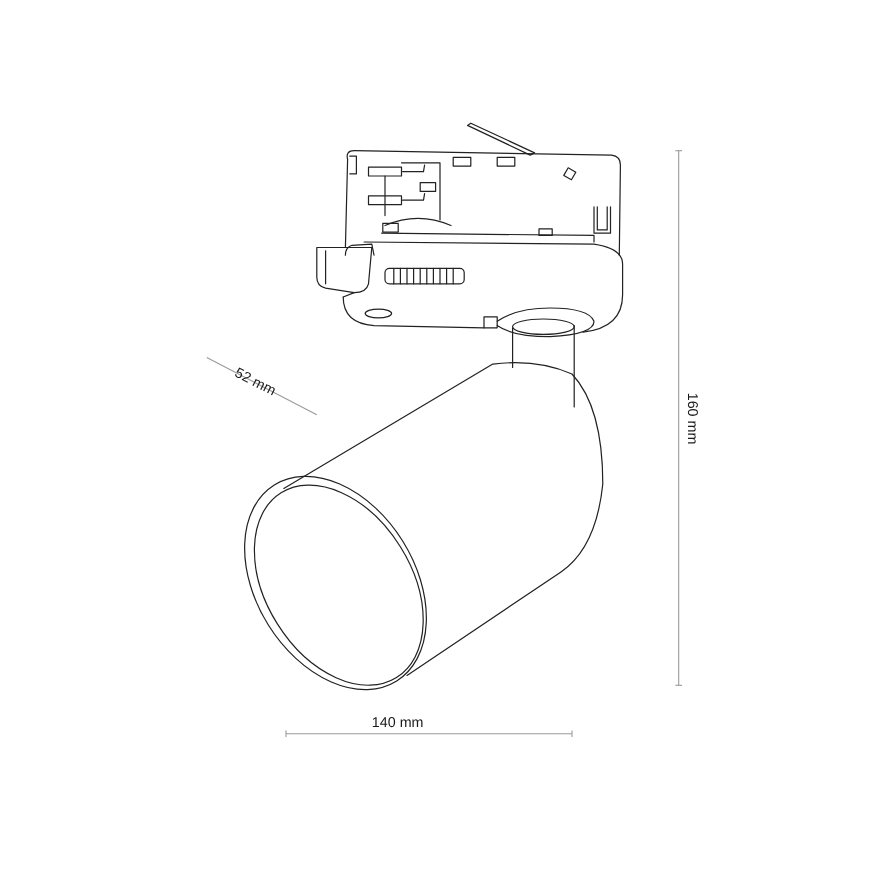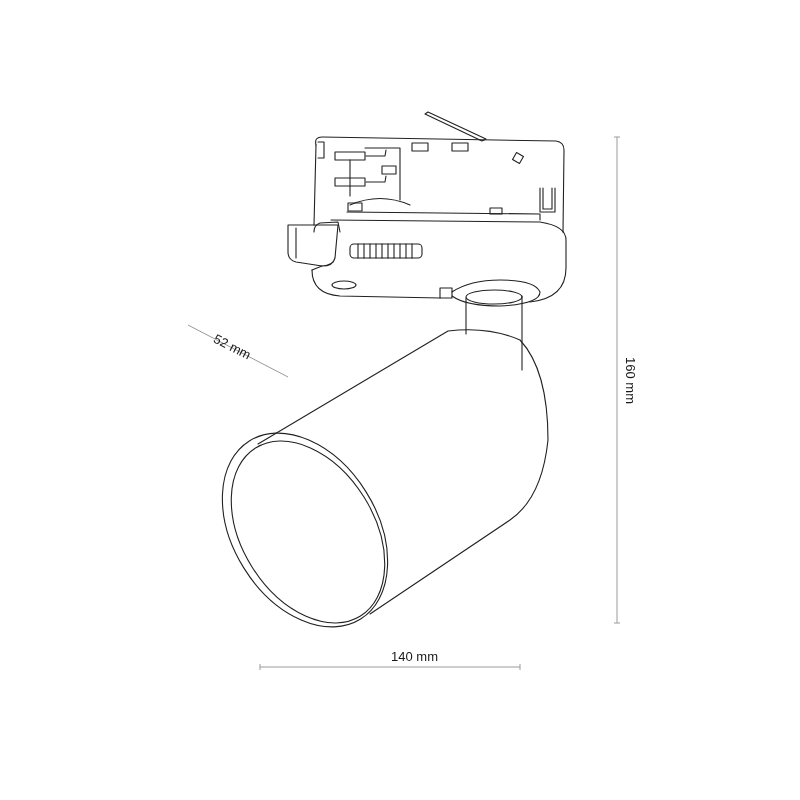--- a/index.html
+++ b/index.html
@@ -1,19 +1,19 @@
 <!DOCTYPE html>
 <html><head>
 <meta charset="utf-8">
 <style>
   html, body { margin:0; padding:0; background:#ffffff; }
   body { width:800px; height:800px; position:relative; overflow:hidden; font-family:"Liberation Sans", sans-serif; }
   #stage { position:absolute; left:0; top:0; width:800px; height:800px; }
   .dim-label { position:absolute; font-size:13px; color:#1a1a1a; white-space:nowrap; font-family:"Liberation Sans", sans-serif; }
-  #dim-width-label { left:338px; top:649px; width:100px; text-align:right; }
+  #dim-width-label { left:338px; top:649px; width:100px; text-align:left; }
   #dim-height-label { left:590px; top:373px; transform:rotate(90deg); transform-origin:center; width:80px; text-align:center; }
   #dim-depth-label { left:218px; top:331px; transform:rotate(27deg); transform-origin:left top; }
 </style>
 </head>
 <body>
 
 <div id="stage">
   <svg width="800" height="800" viewBox="0 0 800 800" xmlns="http://www.w3.org/2000/svg">
     <g fill="none" stroke="#222" stroke-width="1.1" stroke-linejoin="round" stroke-linecap="round">
 

